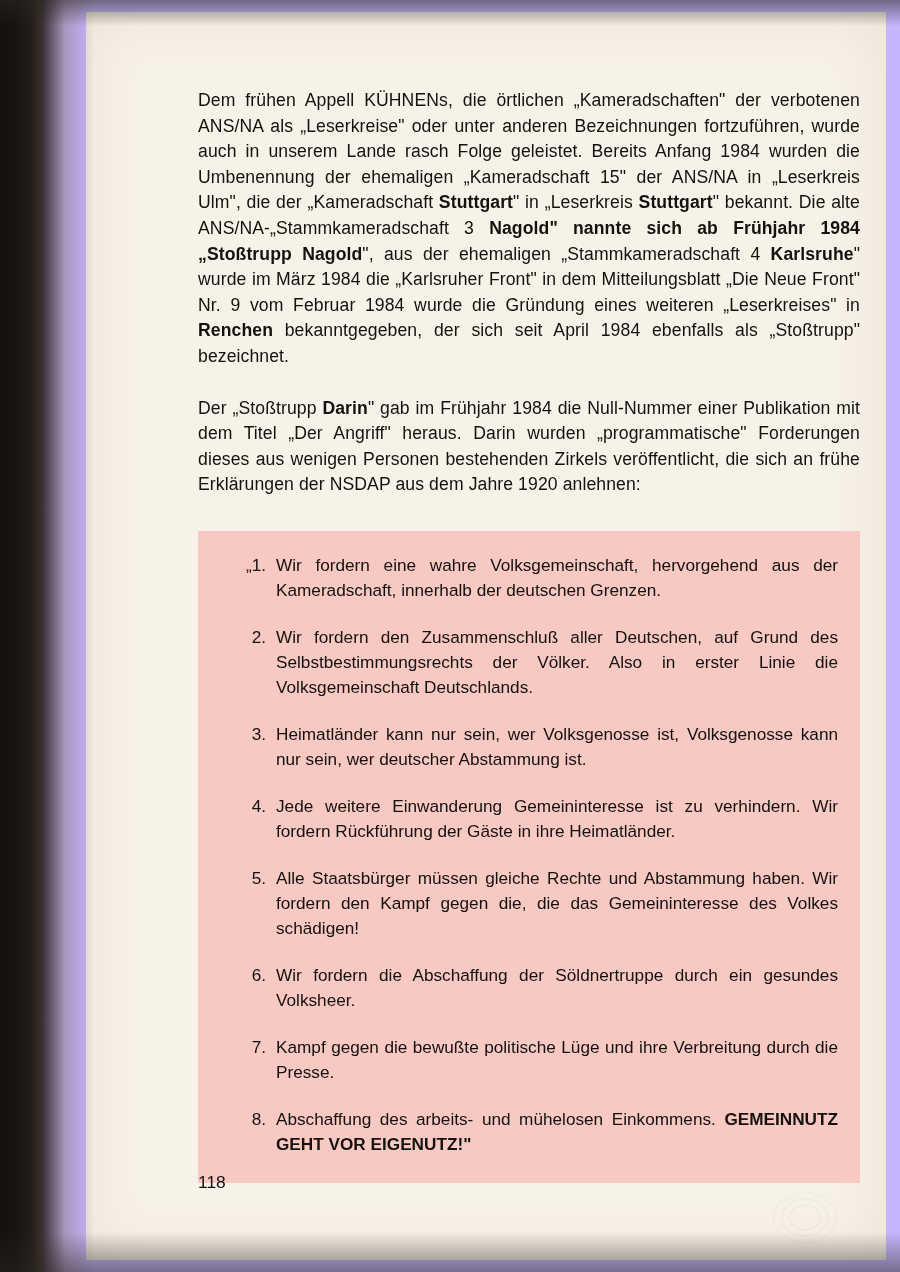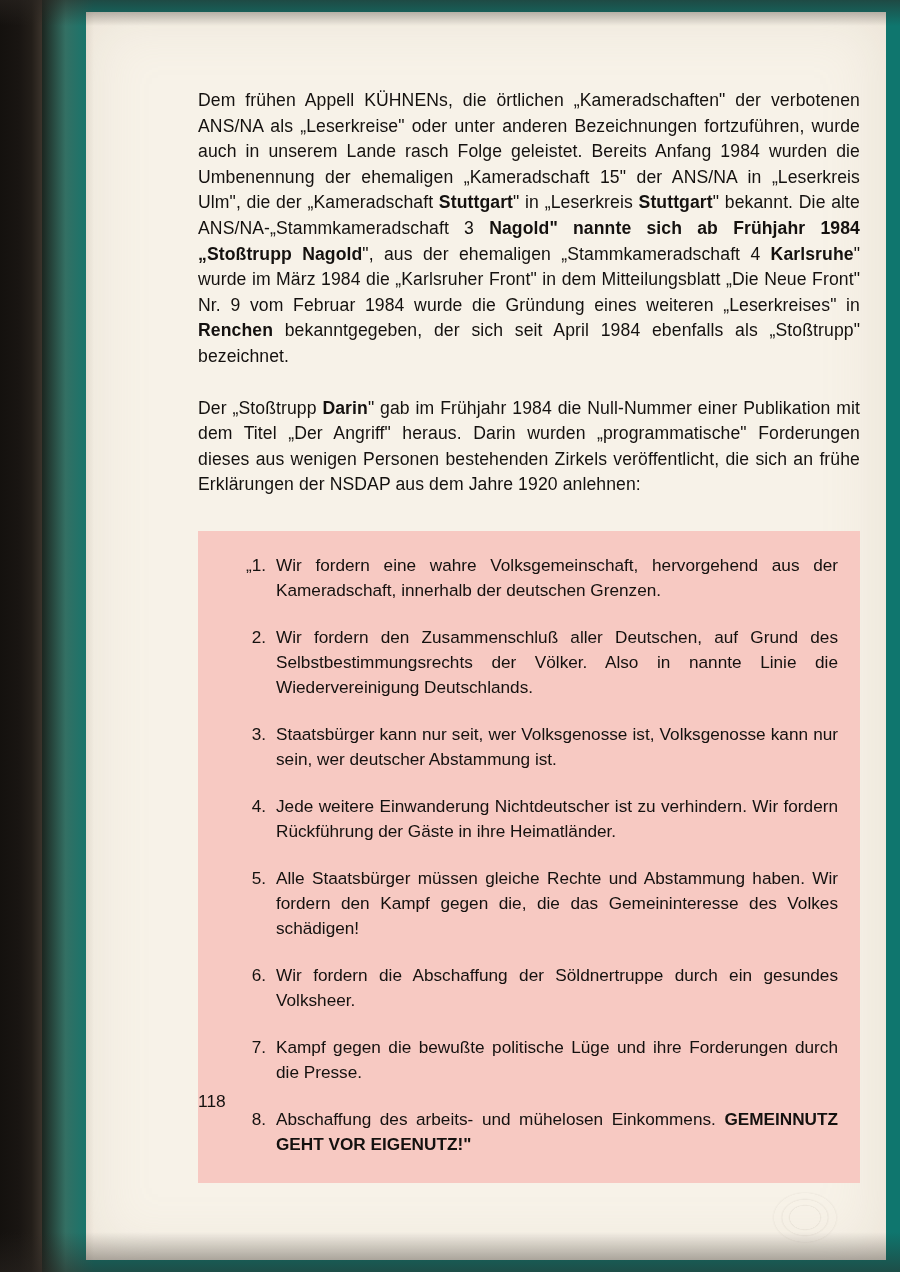--- a/index.html
+++ b/index.html
@@ -10,21 +10,21 @@
   body {
     width: 900px;
     height: 1272px;
     overflow: hidden;
     font-family: "Liberation Sans", sans-serif;
   }
   .page {
     position: relative;
     width: 900px;
     height: 1272px;
-    background: #0f766e;
+    background: #c4b5fd;
     overflow: hidden;
   }
   
   .gutter-dark {
     position: absolute;
     left: 0; top: 0;
     width: 42px; height: 1272px;
     background: linear-gradient(to right, #14110e 0%, #191512 45%, #231e19 75%, #3b332b 100%);
   }
   .gutter-shadow {
@@ -94,21 +94,21 @@
     white-space: pre;
   }
   .q-text {
     flex: 1 1 auto;
     text-align: justify;
   }
 
   .page-number {
     position: absolute;
     left: 198px;
-    top: 1091px;
+    top: 1172px;
     font-size: 17.4px;
     color: #14110f;
   }
   .fingerprint {
     position: absolute;
     left: 770px; top: 1190px;
     width: 70px; height: 55px;
     opacity: .10;
     background:
       radial-gradient(ellipse at 50% 50%, rgba(0,0,0,0) 30%, rgba(60,45,30,.55) 31%, rgba(0,0,0,0) 34%),
@@ -129,41 +129,41 @@
   </div>
 
   <div class="quote-box">
     <div class="q-list">
         <div class="q-item">
           <div class="q-num">„1.</div>
           <div class="q-text">Wir fordern eine wahre Volksgemeinschaft, hervorgehend aus der Kameradschaft, innerhalb der deutschen Grenzen.</div>
         </div>
         <div class="q-item">
           <div class="q-num">2.</div>
-          <div class="q-text">Wir fordern den Zusammenschluß aller Deutschen, auf Grund des Selbstbestimmungsrechts der Völker. Also in nannte Linie die Wiedervereinigung Deutschlands.</div>
+          <div class="q-text">Wir fordern den Zusammenschluß aller Deutschen, auf Grund des Selbstbestimmungsrechts der Völker. Also in erster Linie die Volksgemeinschaft Deutschlands.</div>
         </div>
         <div class="q-item">
           <div class="q-num">3.</div>
-          <div class="q-text">Staatsbürger kann nur seit, wer Volksgenosse ist, Volksgenosse kann nur sein, wer deutscher Abstammung ist.</div>
+          <div class="q-text">Heimatländer kann nur sein, wer Volksgenosse ist, Volksgenosse kann nur sein, wer deutscher Abstammung ist.</div>
         </div>
         <div class="q-item">
           <div class="q-num">4.</div>
-          <div class="q-text">Jede weitere Einwanderung Nichtdeutscher ist zu verhindern. Wir fordern Rückführung der Gäste in ihre Heimatländer.</div>
+          <div class="q-text">Jede weitere Einwanderung Gemeininteresse ist zu verhindern. Wir fordern Rückführung der Gäste in ihre Heimatländer.</div>
         </div>
         <div class="q-item">
           <div class="q-num">5.</div>
           <div class="q-text">Alle Staatsbürger müssen gleiche Rechte und Abstammung haben. Wir fordern den Kampf gegen die, die das Gemeininteresse des Volkes schädigen!</div>
         </div>
         <div class="q-item">
           <div class="q-num">6.</div>
           <div class="q-text">Wir fordern die Abschaffung der Söldnertruppe durch ein gesundes Volksheer.</div>
         </div>
         <div class="q-item">
           <div class="q-num">7.</div>
-          <div class="q-text">Kampf gegen die bewußte politische Lüge und ihre Forderungen durch die Presse.</div>
+          <div class="q-text">Kampf gegen die bewußte politische Lüge und ihre Verbreitung durch die Presse.</div>
         </div>
         <div class="q-item">
           <div class="q-num">8.</div>
           <div class="q-text">Abschaffung des arbeits- und mühelosen Einkommens. <b>GEMEINNUTZ GEHT VOR EIGENUTZ!"</b></div>
         </div>
       </div>
   </div>
 
   <div class="page-number">118</div>
 

